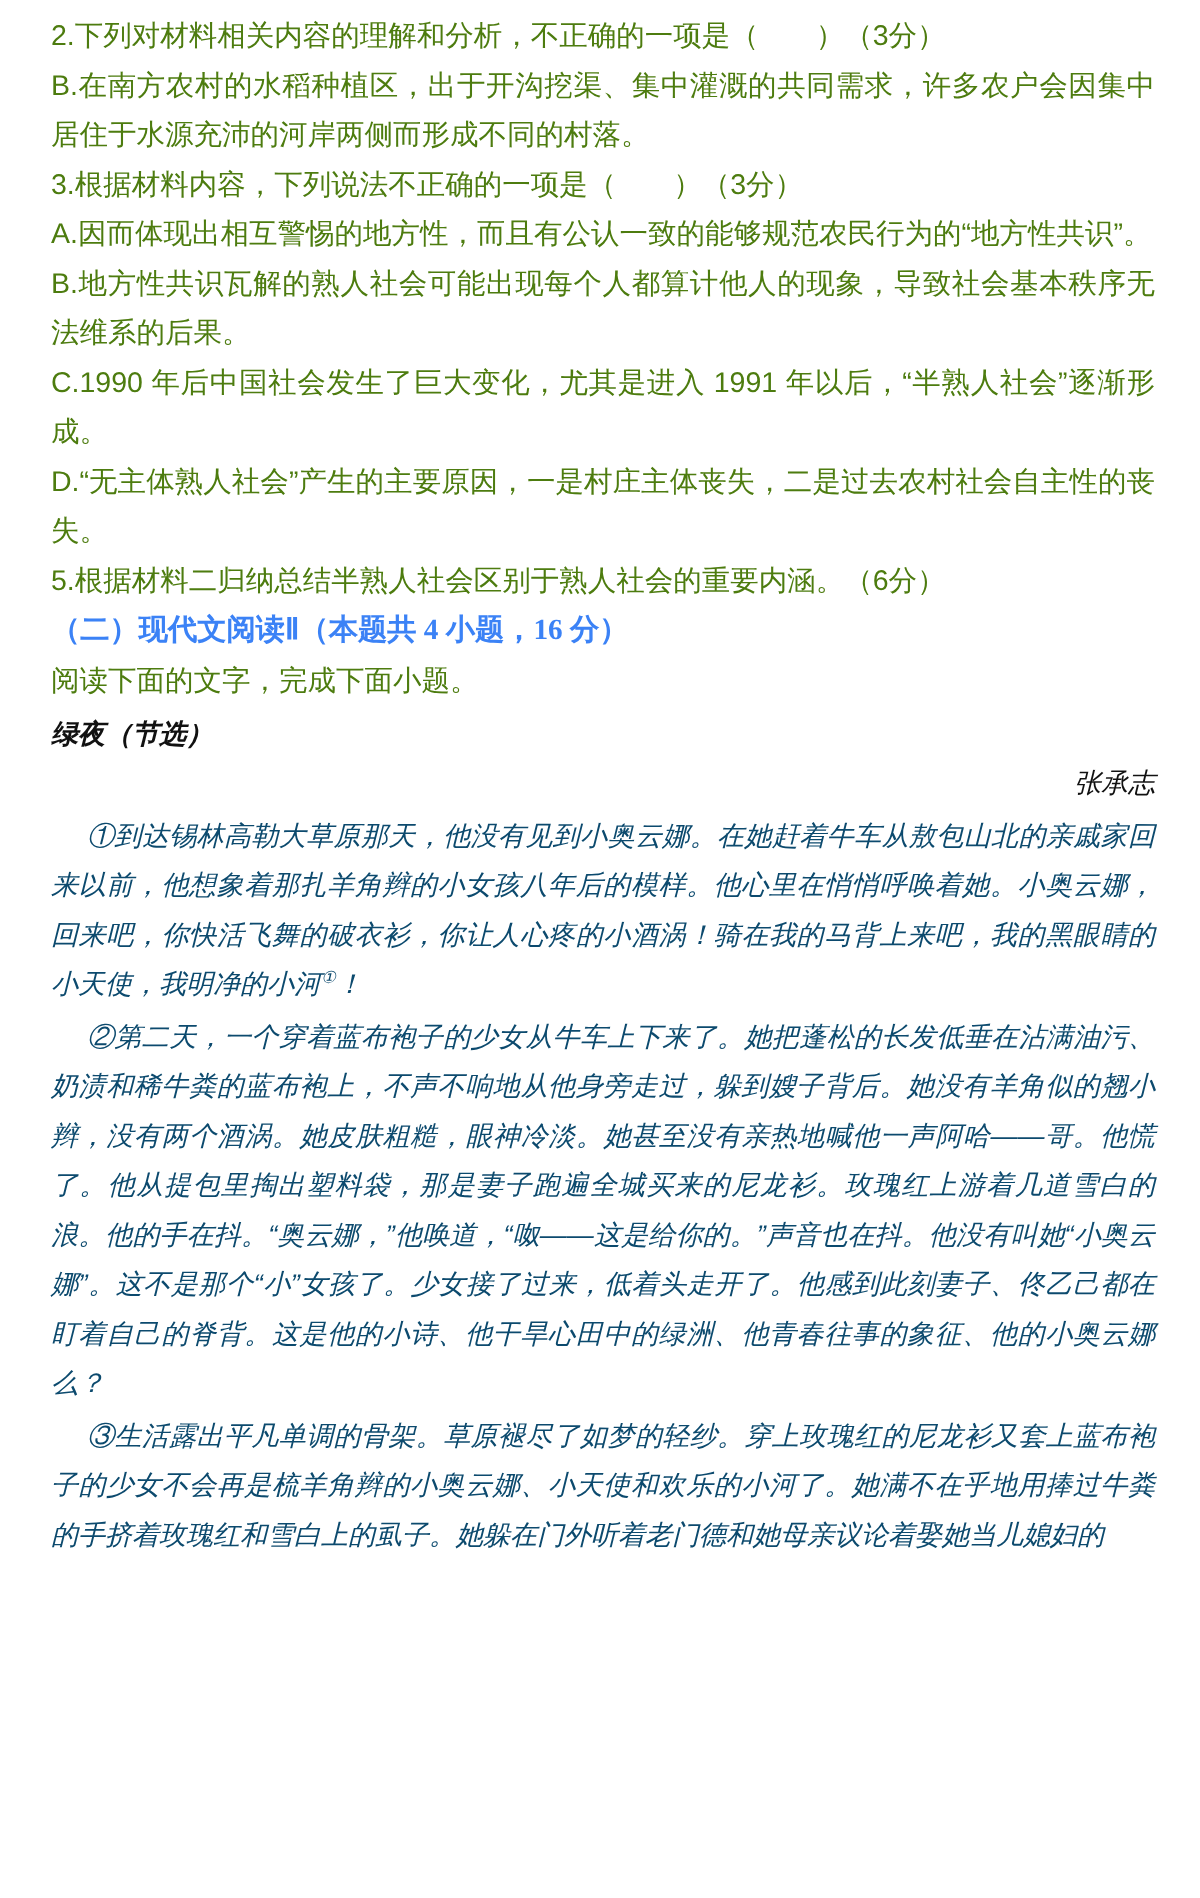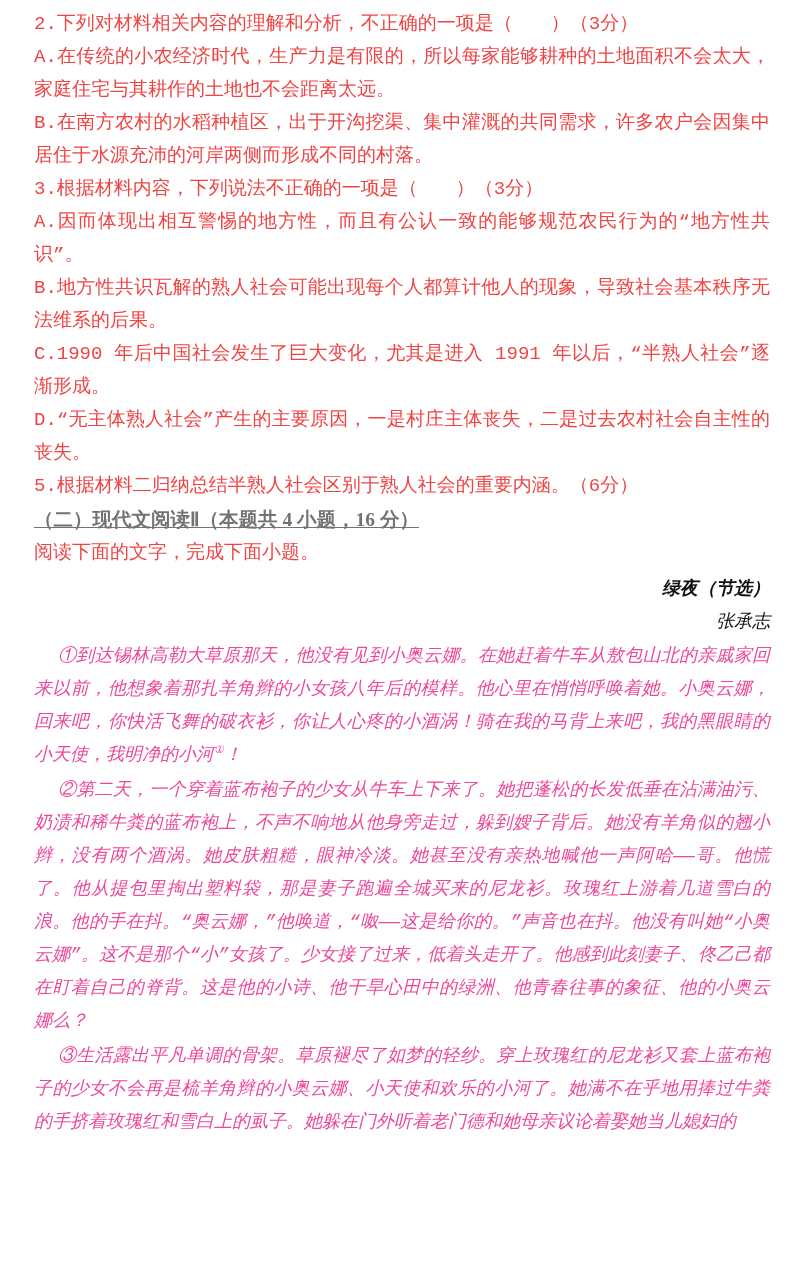--- a/index.html
+++ b/index.html
@@ -17,77 +17,75 @@
     box-sizing: border-box;
     width: 800px;
     padding: 8px 30px 50px 34px;
   }
   
   .q {
     margin: 0;
     font-size: 19px;
     line-height: 33px;
     text-align: justify;
-    font-family: Liberation Mono, monospace;
-    color: #ef4444;
+    font-family: Liberation Sans, sans-serif;
+    color: #4d7c0f;
   }
   
   .section-heading {
     margin: 0;
     font-size: 19.5px;
     line-height: 34px;
     font-weight: bold;
     text-align: left;
     font-family: "Liberation Serif", serif;
-    color: #737373;
-    text-decoration: underline;
+    color: #3b82f6;
   }
   
   .passage-title {
     margin: 2px 0 0 0;
     font-size: 18px;
     line-height: 33px;
     font-weight: bold;
     font-style: italic;
-    text-align: right;
+    text-align: left;
     font-family: "Liberation Serif", serif;
   }
   .passage-author {
     margin: 0;
     font-size: 18px;
     line-height: 33px;
     font-style: italic;
     text-align: right;
     font-family: "Liberation Serif", serif;
   }
   .para {
     margin: 2px 0 0 0;
     font-size: 18px;
     line-height: 33px;
     text-align: justify;
     text-indent: 24px;
     font-style: italic;
-    font-family: Liberation Mono, monospace;
-    color: #ec4899;
+    font-family: Liberation Sans, sans-serif;
+    color: #0c4a6e;
   }
   .para sup {
     font-size: 11px;
     line-height: 0;
     vertical-align: super;
     font-style: italic;
   }
 </style>
 </head>
 <body>
 
 <div class="page">
 
   <section>
     <p class="q">2.下列对材料相关内容的理解和分析，不正确的一项是（　　）（3分）</p>
-    <p class="q">A.在传统的小农经济时代，生产力是有限的，所以每家能够耕种的土地面积不会太大，家庭住宅与其耕作的土地也不会距离太远。</p>
     <p class="q">B.在南方农村的水稻种植区，出于开沟挖渠、集中灌溉的共同需求，许多农户会因集中居住于水源充沛的河岸两侧而形成不同的村落。</p>
   </section>
 
   <section>
     <p class="q">3.根据材料内容，下列说法不正确的一项是（　　）（3分）</p>
     <p class="q">A.因而体现出相互警惕的地方性，而且有公认一致的能够规范农民行为的“地方性共识”。</p>
     <p class="q">B.地方性共识瓦解的熟人社会可能出现每个人都算计他人的现象，导致社会基本秩序无法维系的后果。</p>
     <p class="q">C.1990 年后中国社会发生了巨大变化，尤其是进入 1991 年以后，“半熟人社会”逐渐形成。</p>
     <p class="q">D.“无主体熟人社会”产生的主要原因，一是村庄主体丧失，二是过去农村社会自主性的丧失。</p>
   </section>

